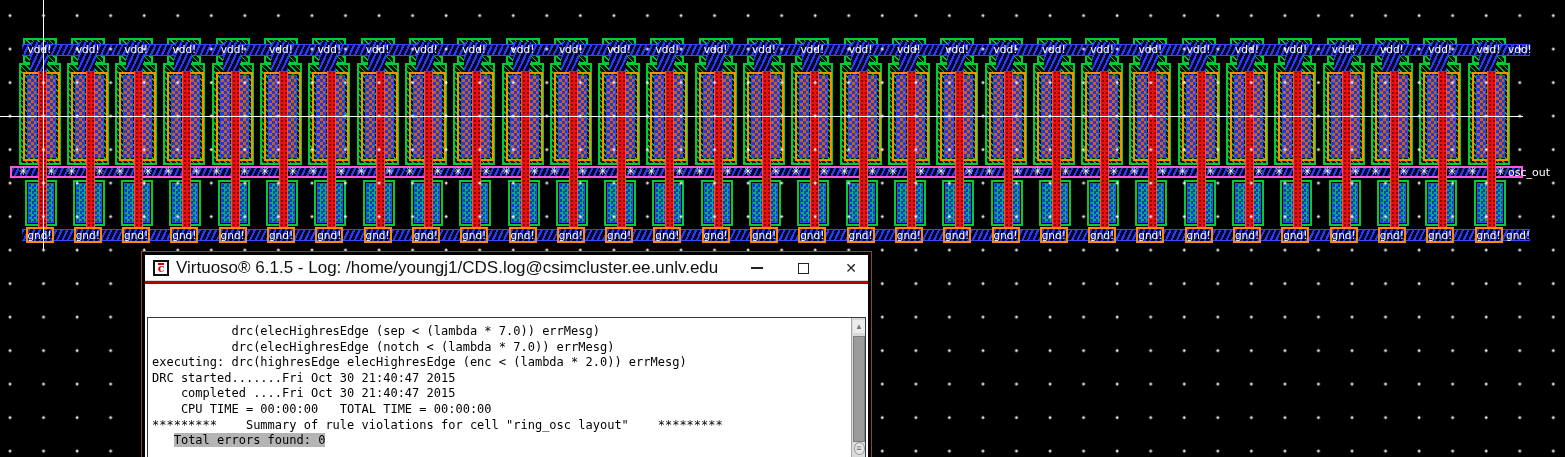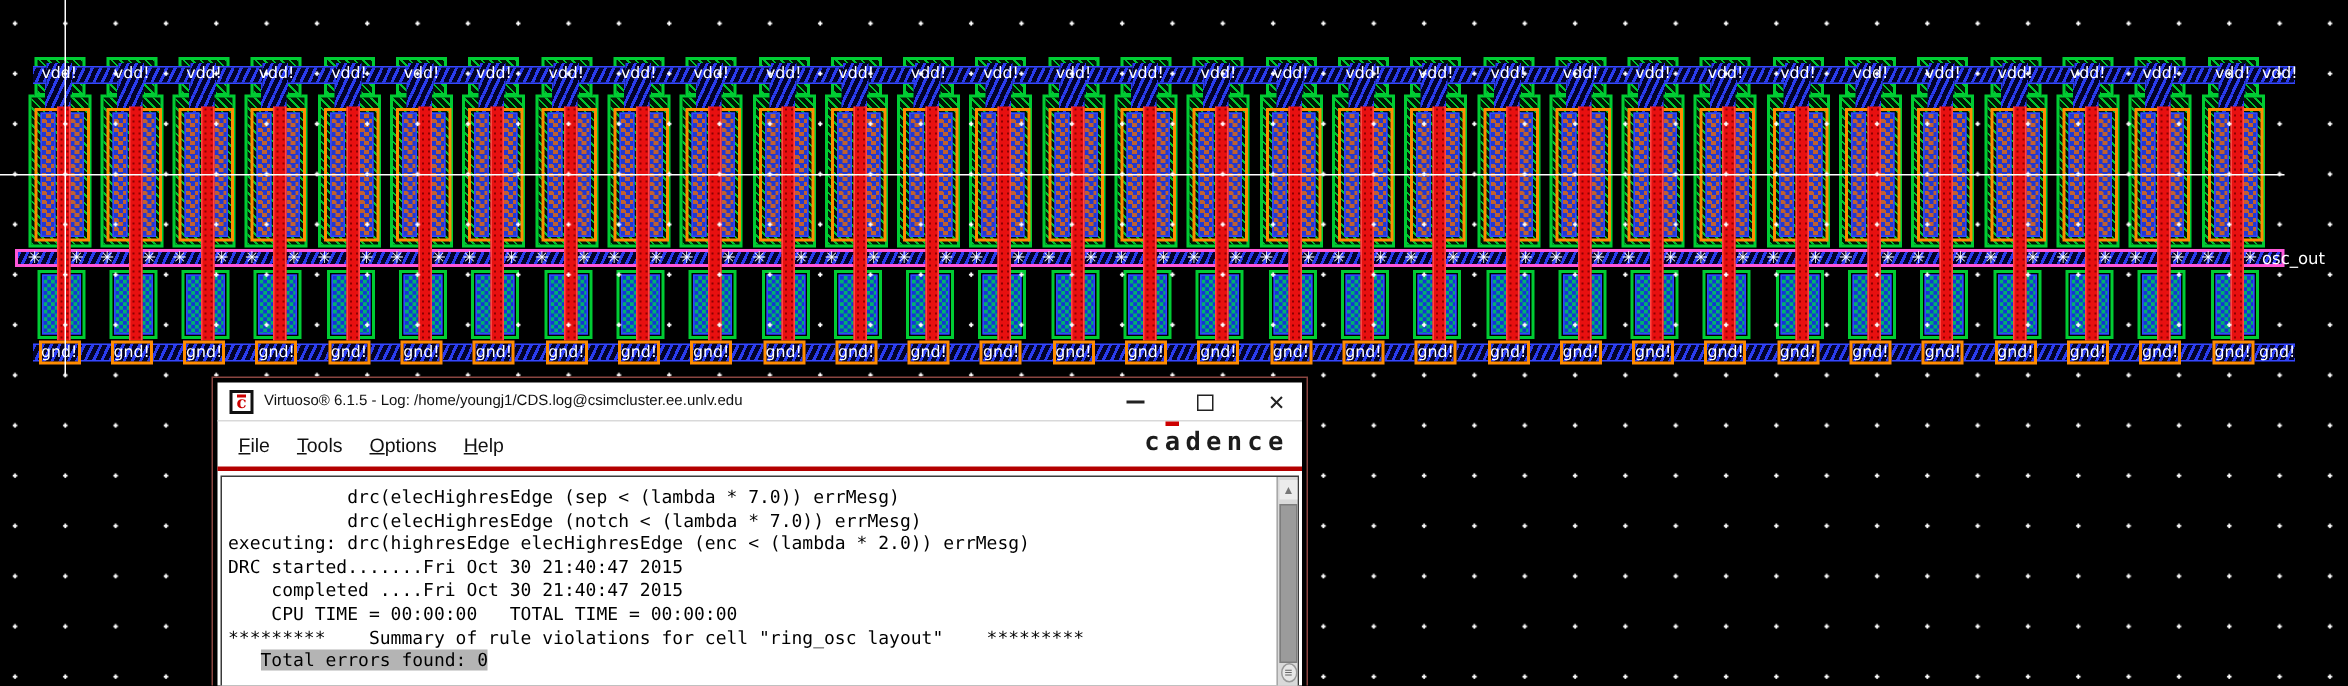--- a/index.html
+++ b/index.html
@@ -37,21 +37,21 @@
   
   #log-window{position:absolute;left:141px;top:251px;width:731px;height:220px;
     border:1px solid #8a4540;background:#000;padding:3px;z-index:10;}
   #win-content{background:#fff;width:100%;height:100%;position:relative;}
 
   #titlebar{height:26px;border-bottom:1px solid #d9d9d9;display:flex;align-items:center;position:relative;}
   #titlebar-icon{width:16px;height:16px;margin-left:8px;border:2px solid #111;background:#fff;
     position:relative;display:flex;align-items:flex-end;justify-content:center;}
   #titlebar-icon .cglyph{color:#c00;font-weight:bold;font-size:11px;line-height:11px;font-family:"DejaVu Serif",serif;}
   #titlebar-icon .cbar{position:absolute;top:1px;left:3px;width:6px;height:2px;background:#c00;}
-  #window-title{margin-left:7px;font-size:10px;color:#111;white-space:nowrap;}
+  #window-title{margin-left:7px;font-size:17px;color:#111;white-space:nowrap;}
   .winctl{position:absolute;top:0;height:26px;display:flex;align-items:center;justify-content:center;cursor:default;}
   #btn-minimize{left:600px;width:24px;}
   #btn-minimize .bar{width:12px;height:2px;background:#222;}
   #btn-maximize{left:646px;width:24px;}
   #btn-maximize .box{width:11px;height:11px;border:1.5px solid #222;background:#fff;}
   #btn-close{left:694px;width:24px;font-size:14px;color:#222;}
 
   #menubar{height:30px;display:flex;align-items:center;position:relative;font-size:13px;color:#111;}
   .menu-item{margin-left:18px;}
   .menu-item:first-child{margin-left:14px;}
@@ -610,28 +610,20 @@
       <span id="window-title">Virtuoso® 6.1.5 - Log: /home/youngj1/CDS.log@csimcluster.ee.unlv.edu</span>
       <div class="winctl" id="btn-minimize">
           <span class="bar"></span>
         </div>
       <div class="winctl" id="btn-maximize">
           <span class="box"></span>
         </div>
       <div class="winctl" id="btn-close">✕</div>
     </div>
 
-    <div id="menubar">
-
-      <span class="menu-item"><u>F</u>ile</span>
-        <span class="menu-item"><u>T</u>ools</span>
-        <span class="menu-item"><u>O</u>ptions</span>
-        <span class="menu-item"><u>H</u>elp</span>
-        <span id="brand">c<span class="brand-a">a<i></i></span>dence</span>
-    </div>
 
     <div id="red-separator"></div>
 
     <div id="log-area">
       <div id="log-text"><div>           drc(elecHighresEdge (sep &lt; (lambda * 7.0)) errMesg)</div><div>           drc(elecHighresEdge (notch &lt; (lambda * 7.0)) errMesg)</div><div>executing: drc(highresEdge elecHighresEdge (enc &lt; (lambda * 2.0)) errMesg)</div><div>DRC started.......Fri Oct 30 21:40:47 2015</div><div>    completed ....Fri Oct 30 21:40:47 2015</div><div>    CPU TIME = 00:00:00   TOTAL TIME = 00:00:00</div><div>*********    Summary of rule violations for cell "ring_osc layout"    *********</div><div>   <span class="hl">Total errors found: 0</span></div></div>
       <div id="scrollbar">
         <div id="scroll-up">▲</div>
         <div id="scroll-thumb"></div>
         <div id="scroll-grip">≡</div>
       </div>

